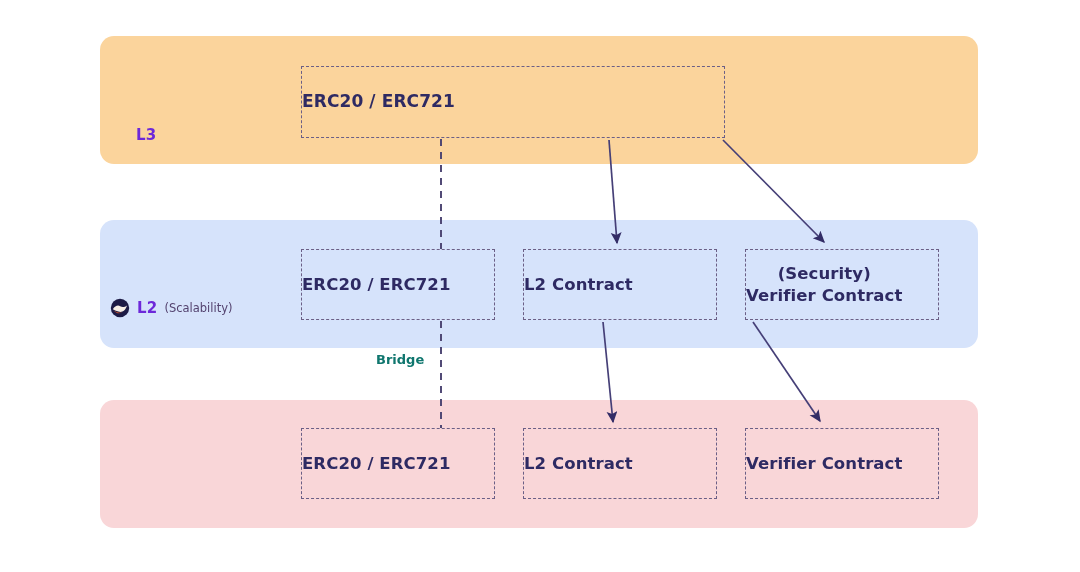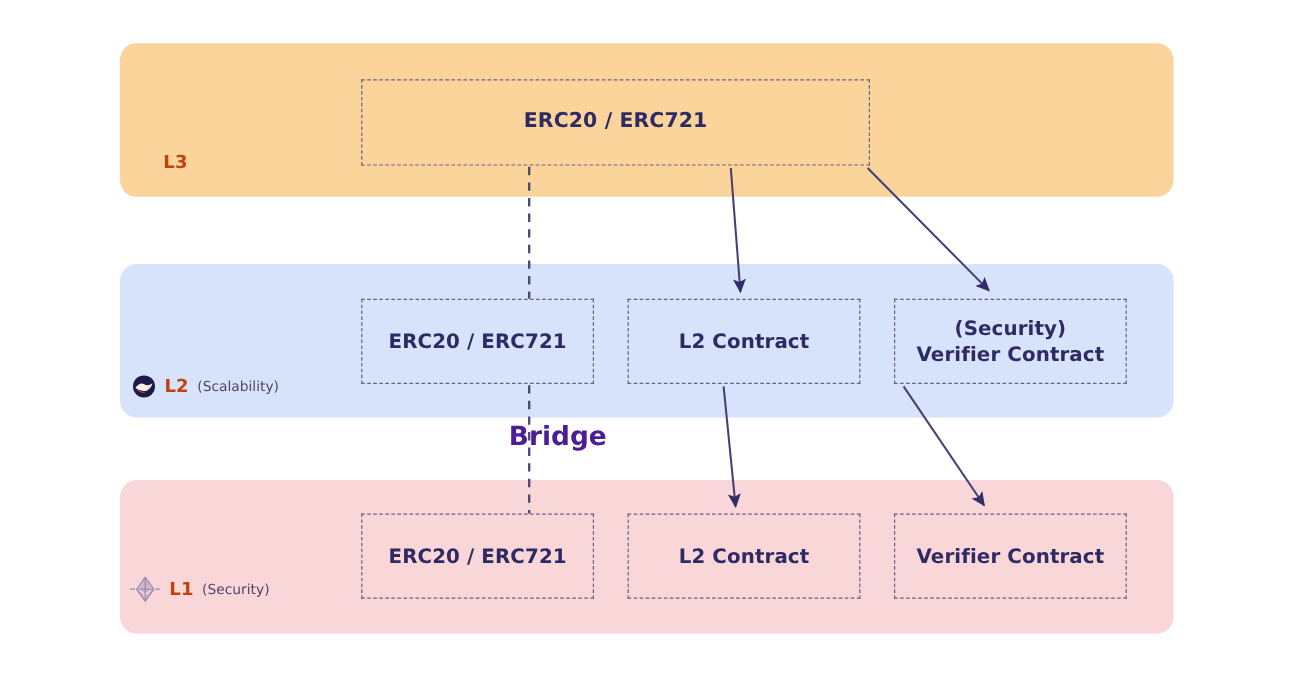--- a/index.html
+++ b/index.html
@@ -34,41 +34,41 @@
   .band-label {
     position: absolute;
     display: flex;
     align-items: center;
     gap: 7px;
     white-space: nowrap;
   }
   .band-label .lname {
     font-size: 15px;
     font-weight: 700;
-    color: #c2410c;
+    color: #6d28d9;
     letter-spacing: .2px;
   }
   .band-label .lsub {
     font-size: 11.5px;
     font-weight: 400;
     color: #54436f;
   }
   .label-l3 { left: 136px; top: 126px; }
-  .label-l2 { left: 110px; top: 312px; }
+  .label-l2 { left: 110px; top: 298px; }
   .label-l1 { left: 108px; top: 480px; }
 
   .icon-wrap { display: flex; align-items: center; justify-content: center; }
 
   
   .node {
     position: absolute;
     border: 1.6px dashed #6b5f86;
     display: flex;
     align-items: center;
-    justify-content: center;
+    justify-content: flex-start;
     text-align: center;
     color: #2e2a63;
     font-size: 16.5px;
     font-weight: 600;
     line-height: 1.28;
     letter-spacing: .1px;
     background: transparent;
   }
 
   
@@ -82,24 +82,23 @@
   
   .n-l1-erc   { left: 301px; top: 428px; width: 194px; height: 71px; }
   .n-l1-con   { left: 523px; top: 428px; width: 194px; height: 71px; }
   .n-l1-ver   { left: 745px; top: 428px; width: 194px; height: 71px; }
 
   
   .bridge-label {
     position: absolute;
     left: 376px;
     top: 352px;
-    font-size: 22px;
+    font-size: 13px;
     font-weight: 600;
-    color: #4c1d95;
-    margin-left: 48px;
+    color: #0f766e;
   }
 
   
   #wires {
     position: absolute;
     left: 0; top: 0;
     width: 1080px; height: 572px;
     pointer-events: none;
   }
 </style>
@@ -142,37 +141,20 @@
         <circle cx="12" cy="12" r="11" fill="#1d1b46"></circle>
         <path d="M3.4 13.6 C6 9.6 9.4 8.1 12.2 9.9 C14.6 11.4 17.6 11.2 20.4 8.9
                  C19.2 13.9 15.3 17.3 11.3 16.6 C8.4 16.1 5.6 15.1 3.4 13.6 Z" fill="#f7efe6"></path>
         <path d="M4.2 14.6 C7 18.3 11.2 19.3 14.6 17.4 C11 18 7.2 16.9 4.2 14.6 Z" fill="#c9552f"></path>
       </svg>
     </span>
     <span class="lname">L2</span>
     <span class="lsub">(Scalability)</span>
   </div>
 
-  <div class="band-label label-l1">
-    <span class="icon-wrap">
-      <svg width="26" height="22" viewBox="0 0 26 22" xmlns="http://www.w3.org/2000/svg">
-
-        <line x1="0.5" y1="11" x2="4.5" y2="11" stroke="#9a86ad" stroke-width="1.1"></line>
-        <line x1="21.5" y1="11" x2="25.5" y2="11" stroke="#9a86ad" stroke-width="1.1"></line>
-
-        <path d="M13 1.2 L20 11 L13 20.8 L6 11 Z" fill="none" stroke="#9a86ad" stroke-width="1.2"></path>
-        <path d="M13 2.6 L18.6 11 L13 14.4 L7.4 11 Z" fill="#b9a7c9" opacity="0.75"></path>
-        <path d="M13 15.6 L18.6 12 L13 19.6 L7.4 12 Z" fill="#b9a7c9" opacity="0.5"></path>
-        <line x1="13" y1="2.6" x2="13" y2="19.6" stroke="#9a86ad" stroke-width="0.9"></line>
-        <line x1="7.4" y1="11" x2="18.6" y2="11" stroke="#9a86ad" stroke-width="0.9"></line>
-      </svg>
-    </span>
-    <span class="lname">L1</span>
-    <span class="lsub">(Security)</span>
-  </div>
 
   <div class="node n-l3-erc">
     <span>ERC20 / ERC721</span>
   </div>
 
   <div class="node n-l2-erc">
     <span>ERC20 / ERC721</span>
   </div>
   <div class="node n-l2-con">
     <span>L2 Contract</span>

